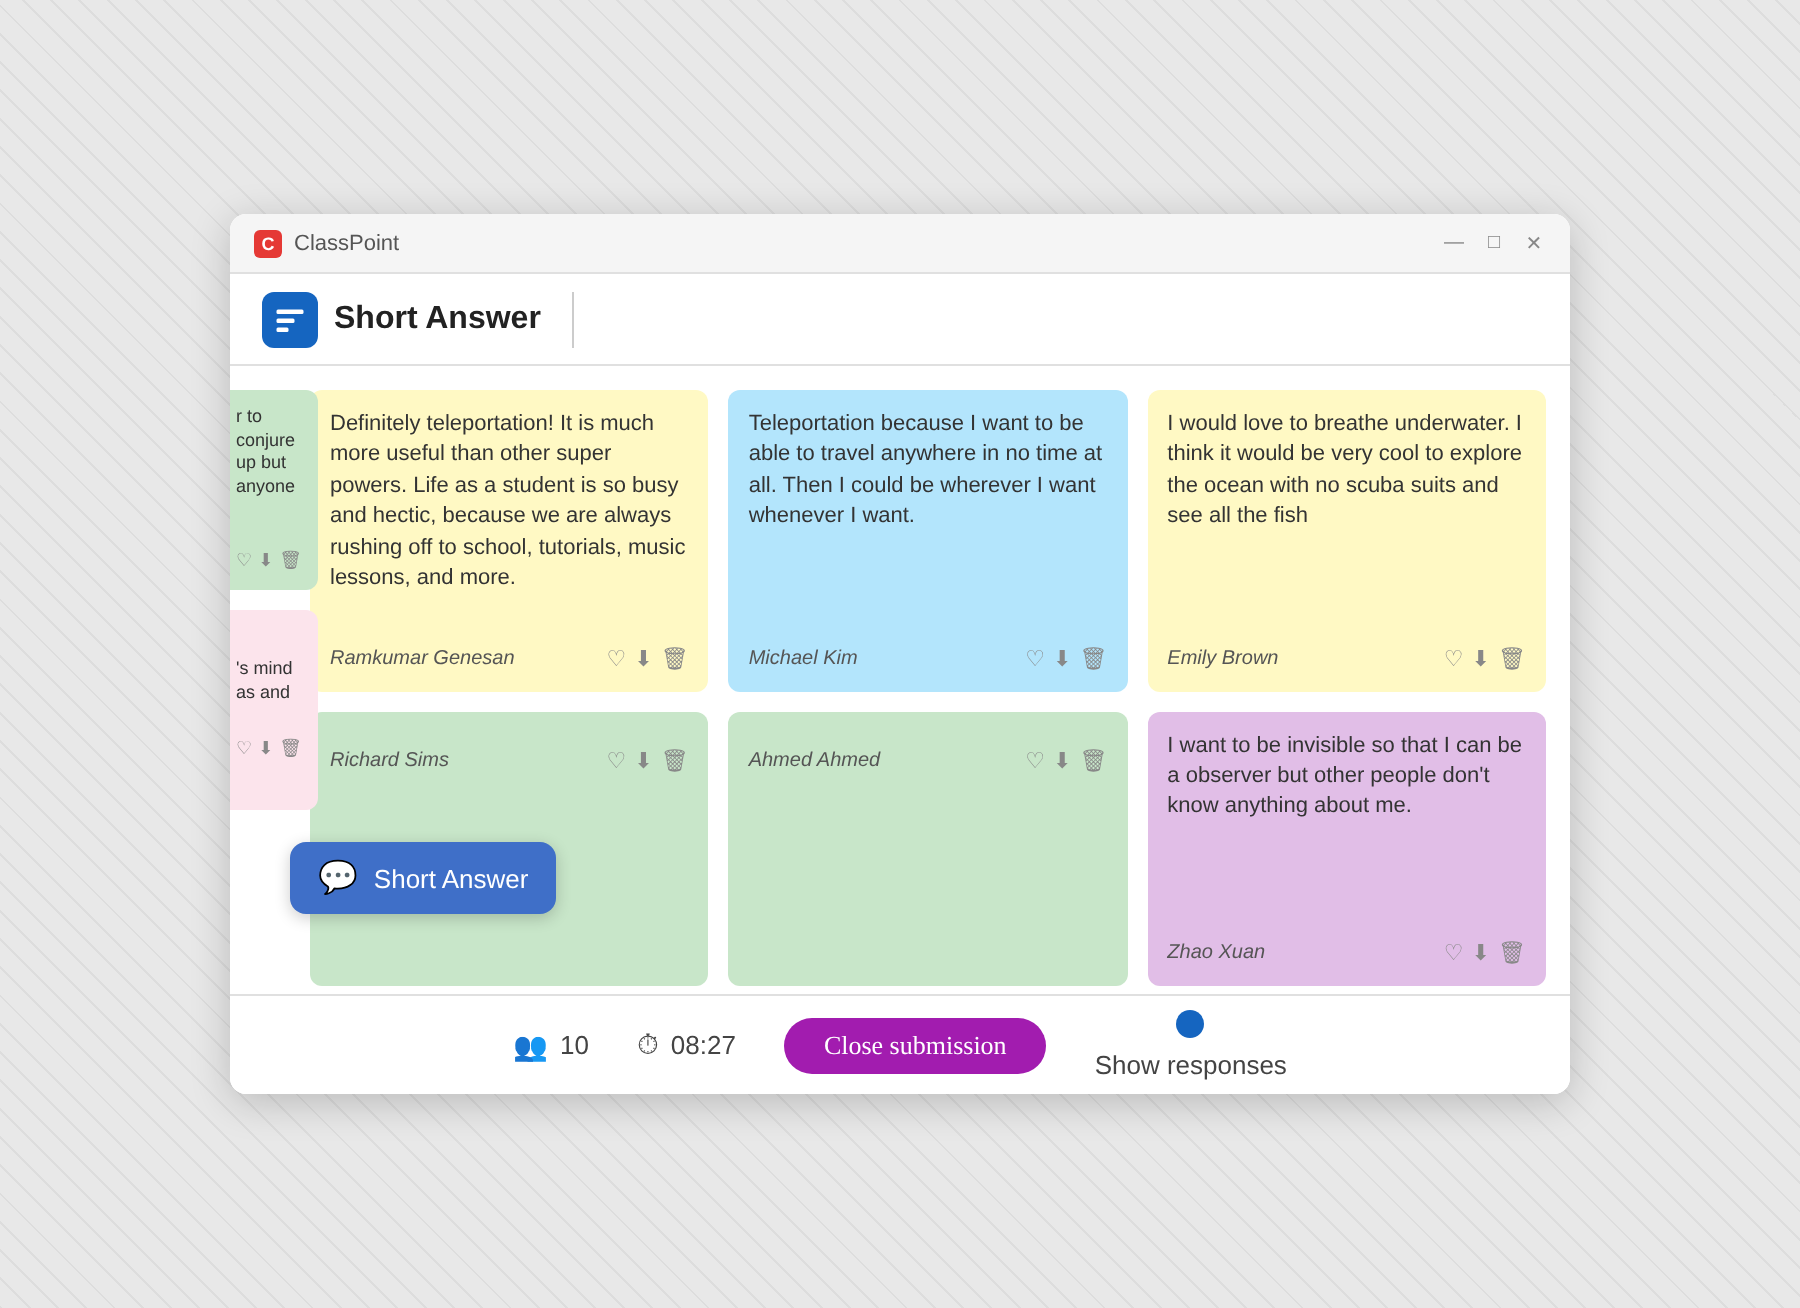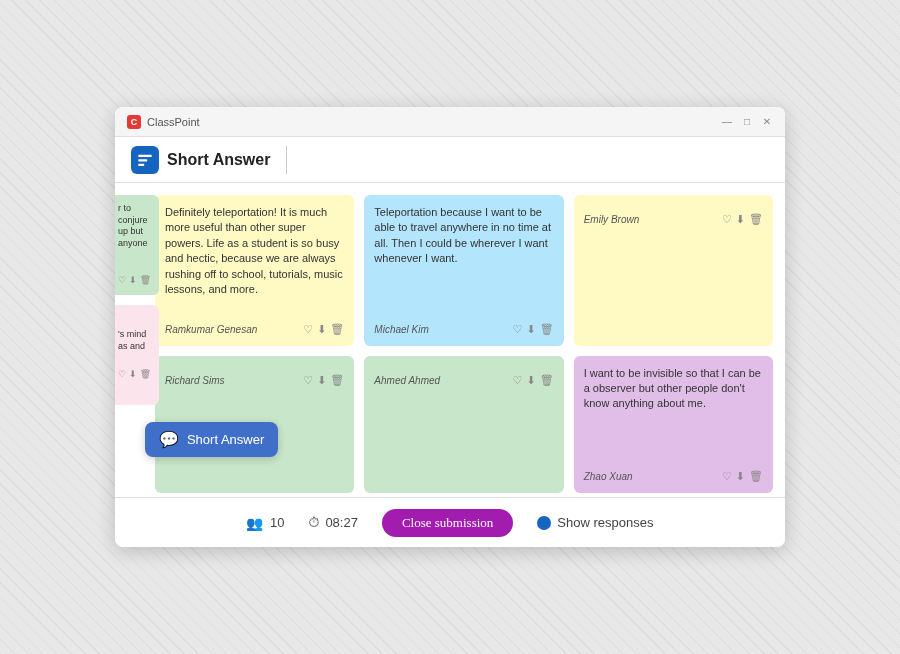--- a/index.html
+++ b/index.html
@@ -195,20 +195,21 @@
       cursor: pointer;
       font-weight: 500;
       font-family: Liberation Serif, serif;
     }
     .show-responses {
       display: flex;
       align-items: center;
       gap: 6px;
       font-size: 13px;
       color: #444;
+      flex-direction: column;
     }
     .toggle-dot {
       width: 14px;
       height: 14px;
       background: #1565c0;
       border-radius: 50%;
     }
     
     .floating-btn {
       position: absolute;
@@ -308,20 +309,21 @@
           <span class="card-author">Michael Kim</span>
           <div class="card-actions">
             <span class="card-action-btn">♡</span>
             <span class="card-action-btn">⬇</span>
             <span class="card-action-btn">🗑</span>
           </div>
         </div>
       </div>
 
       <div class="card card-yellow">
+        <div class="card-text">I would love to breathe underwater. I think it would be very cool to explore the ocean with no scuba suits and see all the fish</div>
         <div class="card-footer">
           <span class="card-author">Emily Brown</span>
           <div class="card-actions">
             <span class="card-action-btn">♡</span>
             <span class="card-action-btn">⬇</span>
             <span class="card-action-btn">🗑</span>
           </div>
         </div>
       </div>
 

